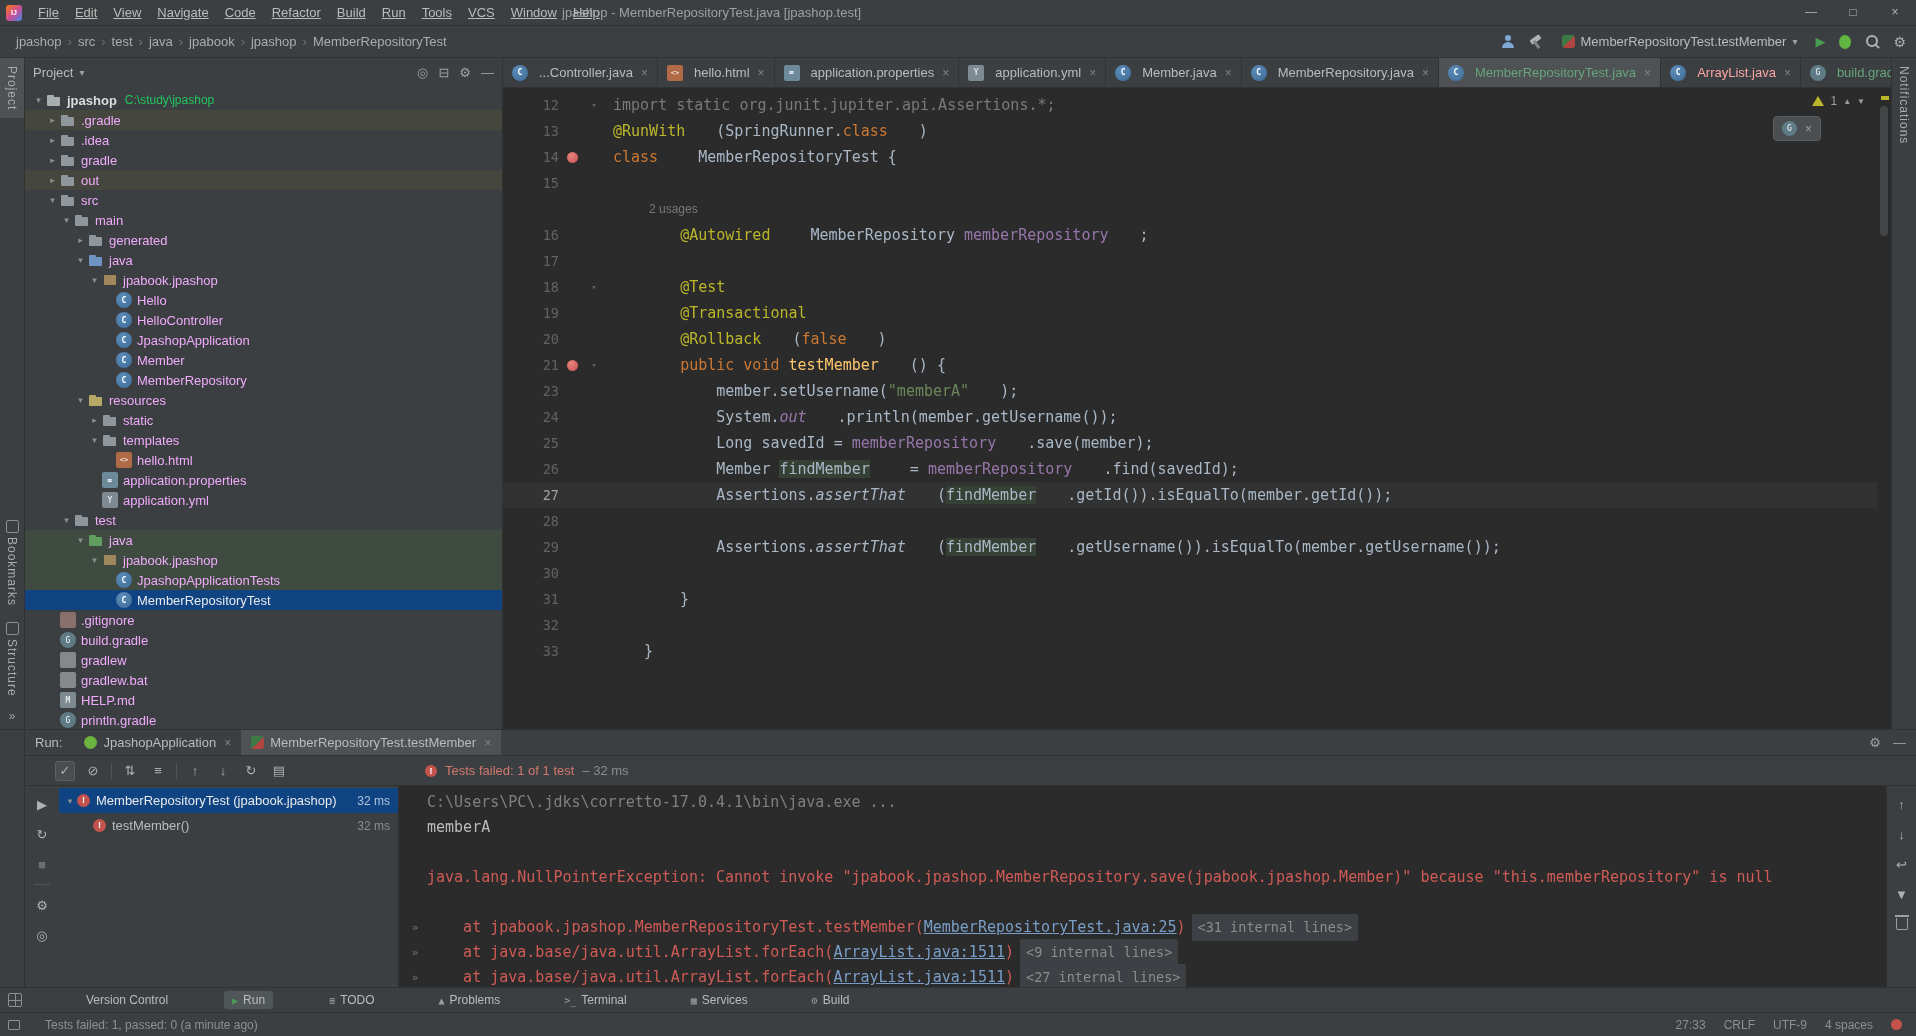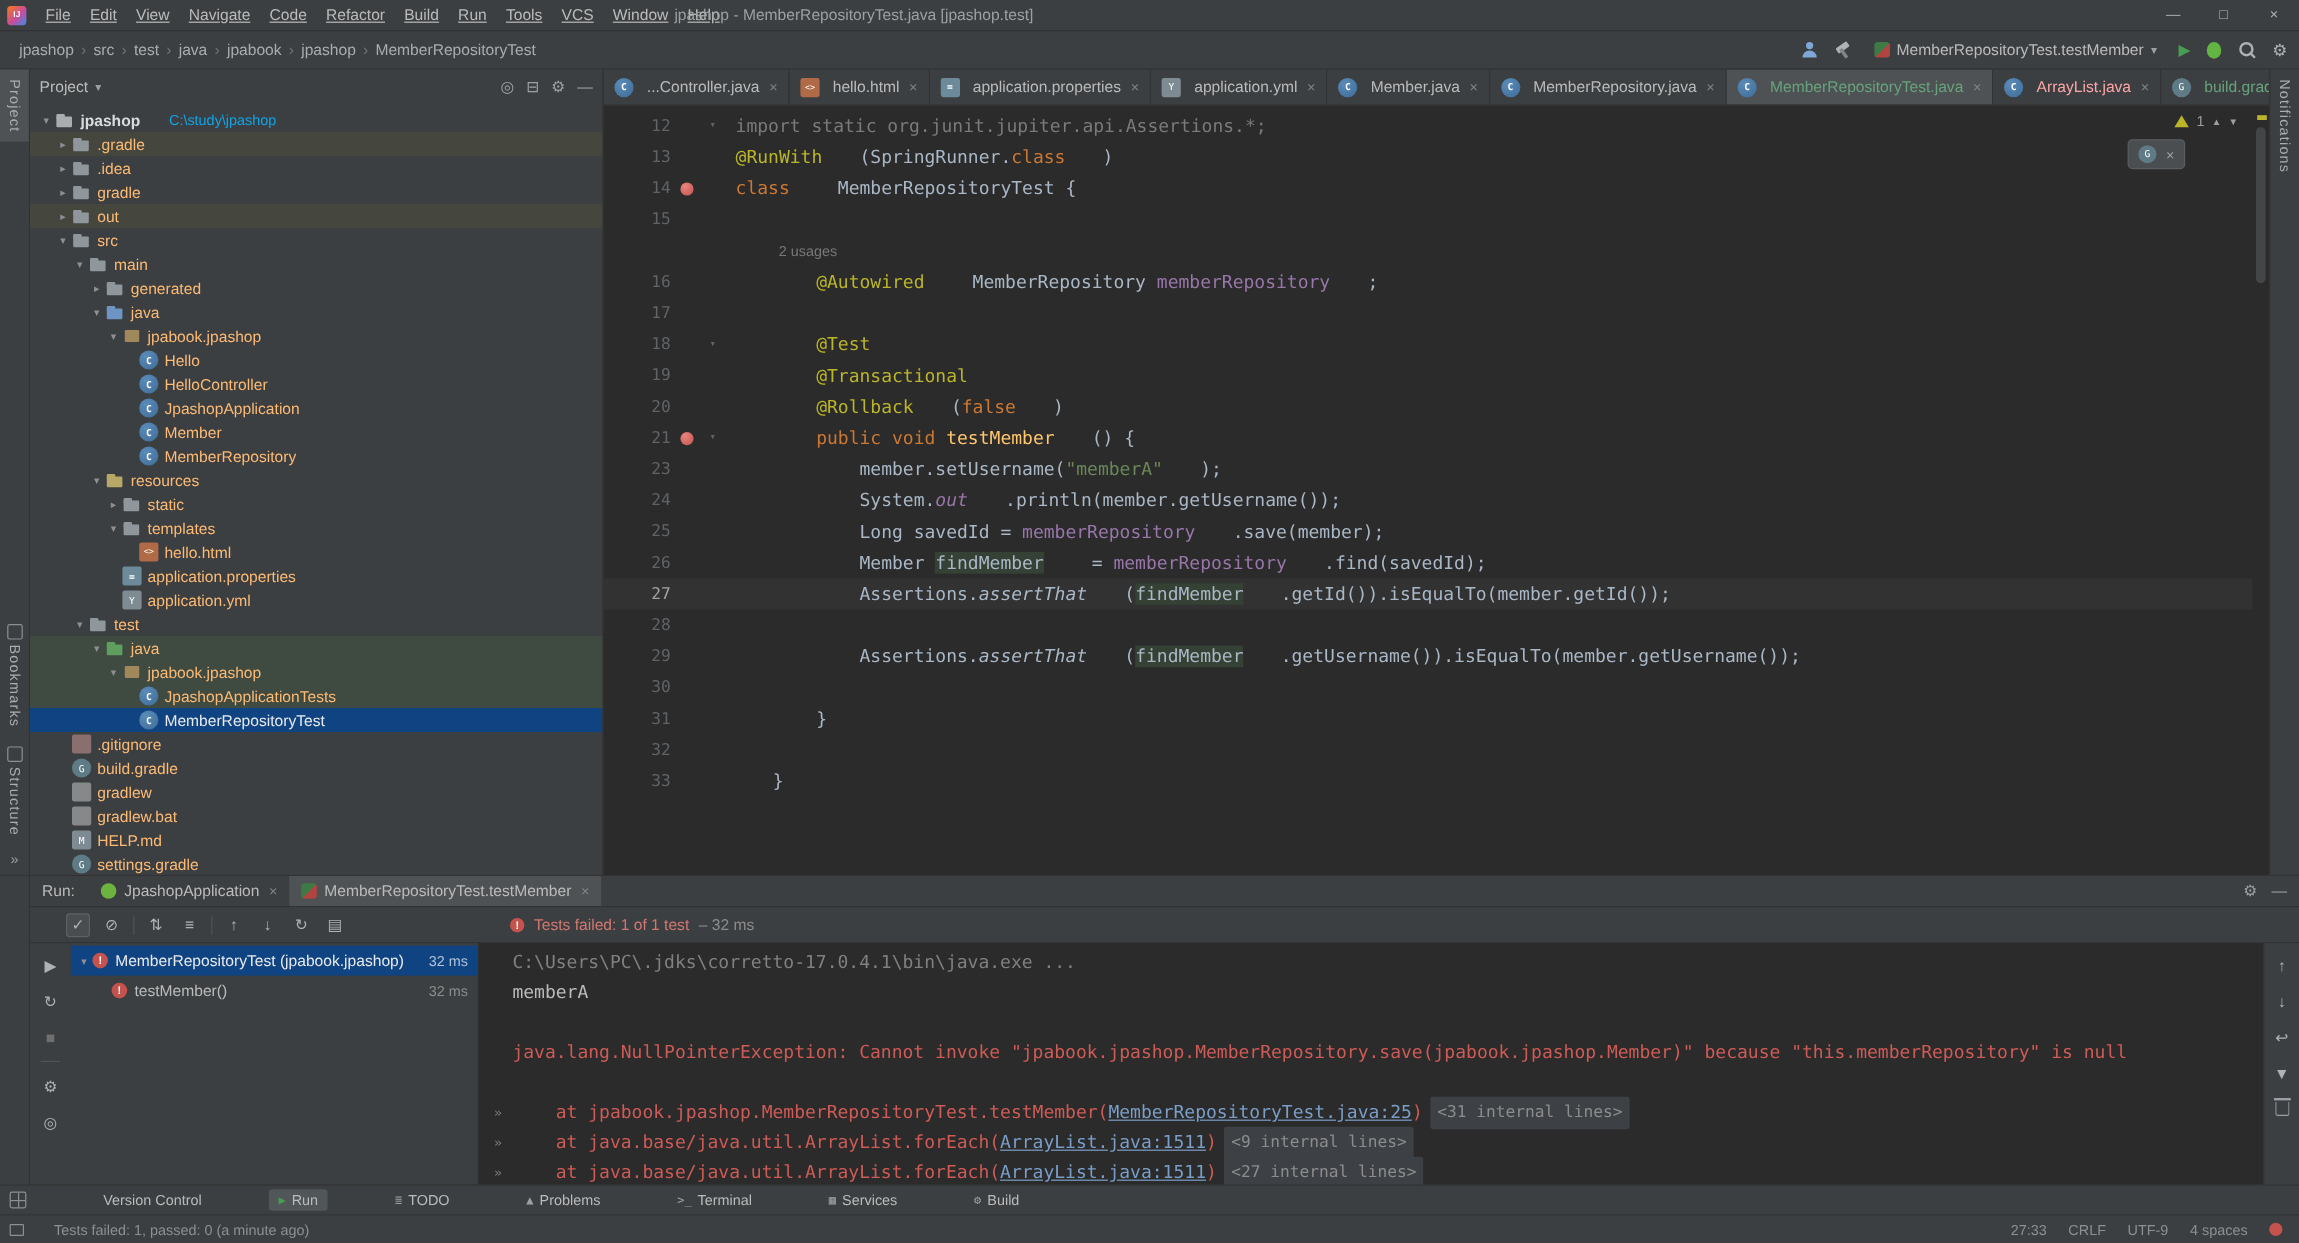--- a/index.html
+++ b/index.html
@@ -72,23 +72,23 @@
                border-bottom:1px solid transparent; }
   .pp-title { color:#BBBBBB; }
   .pp-icons { margin-left:auto; display:flex; gap:10px; color:#9DA0A2; font-size:13px; }
   .tree { flex:1; overflow:hidden; padding-top:2px; }
   .trow { display:flex; align-items:center; height:20px; white-space:nowrap; cursor:default; }
   .trow.excluded { background:var(--excluded-bg,#45473F); }
   .trow.testsrc  { background:var(--test-source-bg,#3F4A40); }
   .trow.selected { background:var(--selection-blue,#0F4381); }
   .trow.selected .tlabel { color:#E8EAEC; }
   .chev { width:15px; flex:none; color:#8C9093; font-size:9px; text-align:center; }
-  .tlabel { color:#fdba74; }
+  .tlabel { color:#f0abfc; }
   .tlabel.bold { font-weight:bold; color:#D8DCDE; }
-  .textra { color:#0ea5e9; font-size:12px; margin-left:24px;text-align:right; }
+  .textra { color:#22c55e; font-size:12px; margin-left:8px;text-align:right; }
 
   
   .fic { width:16px; height:16px; flex:none; margin-right:5px; position:relative;
          display:inline-flex; align-items:center; justify-content:center;
          font-family:"DejaVu Sans Mono",monospace; font-size:8px; color:#fff; }
   .fic-folder::before,.fic-folder-project::before,.fic-folder-src::before,.fic-folder-test::before,.fic-folder-res::before {
       content:""; position:absolute; left:1px; right:2px; top:5px; bottom:2px; background:#8F979C; border-radius:1px; }
   .fic-folder::after,.fic-folder-project::after,.fic-folder-src::after,.fic-folder-test::after,.fic-folder-res::after {
       content:""; position:absolute; left:1px; top:3px; width:7px; height:4px; background:#8F979C; border-radius:1px 1px 0 0; }
   .fic-folder-project::before,.fic-folder-project::after { background:#A8ADB0; }
@@ -463,21 +463,21 @@
             <span class="tlabel">gradlew.bat</span>
           </div>
           <div class="trow" style="padding-left: 20px;">
             <span class="chev"></span>
             <span class="fic fic-md">M</span>
             <span class="tlabel">HELP.md</span>
           </div>
           <div class="trow" style="padding-left: 20px;">
             <span class="chev"></span>
             <span class="fic fic-gradle">G</span>
-            <span class="tlabel">settings.gradle</span>
+            <span class="tlabel">println.gradle</span>
           </div>
         </div>
     </div>
 
     <div class="editor-col">
       <div class="tabbar">
           <div class="tab">
             <span class="fic fic-class">C</span>
             <span class="tab-label">...Controller.java</span>
             <span class="tab-close">×</span>

